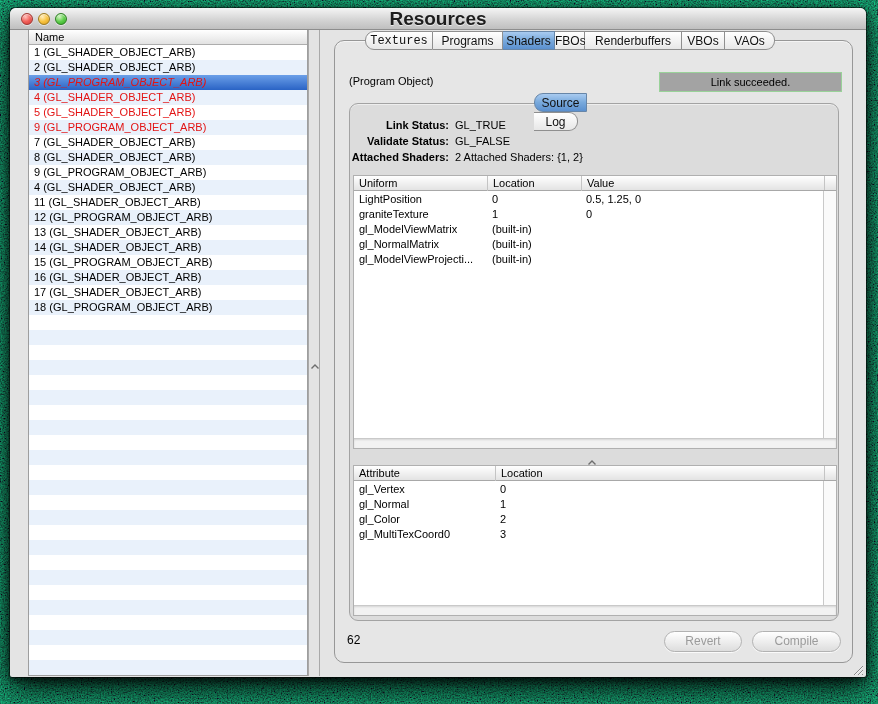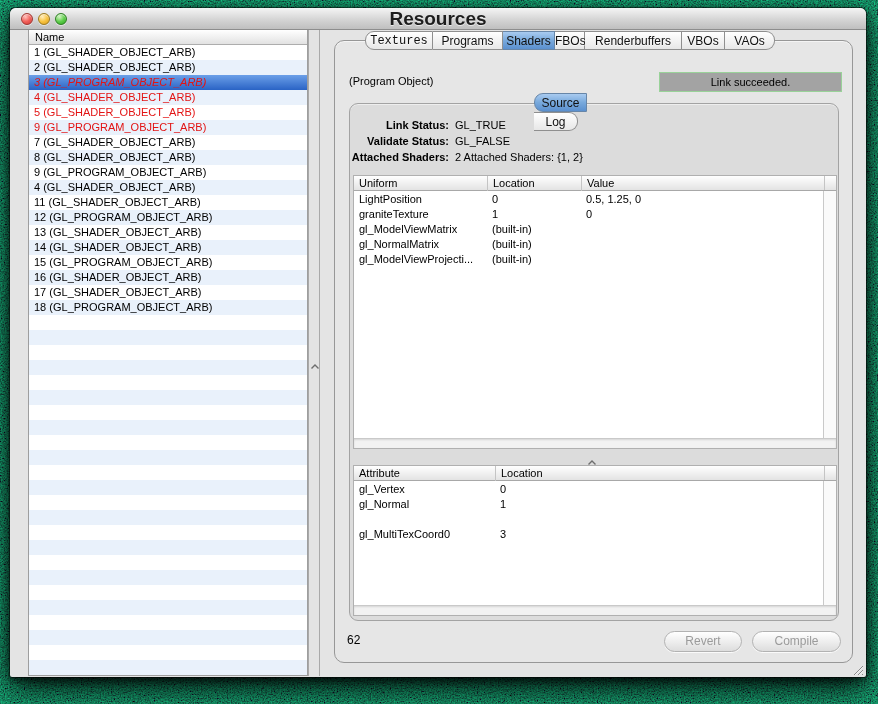--- a/index.html
+++ b/index.html
@@ -297,20 +297,24 @@
             </div>
           <div class="tbody">
               <div class="trow" style="top: 0px;">
                 <div class="td" style="left: 0px;">gl_Vertex</div>
                 <div class="td" style="left: 141px;">0</div>
               </div>
               <div class="trow" style="top: 15px;">
                 <div class="td" style="left: 0px; text-align: center;">gl_Normal</div>
                 <div class="td" style="left: 141px;">1</div>
               </div>
+              <div class="trow" style="top: 30px;">
+                <div class="td" style="left: 0px;">gl_Color</div>
+                <div class="td" style="left: 141px;">2</div>
+              </div>
               <div class="trow" style="top: 45px;">
                 <div class="td" style="left: 0px;">gl_MultiTexCoord0</div>
                 <div class="td" style="left: 141px;">3</div>
               </div>
             </div>
           <div class="vtrack"></div>
           <div class="hstrip"></div>
         </div>
       </div>
 

